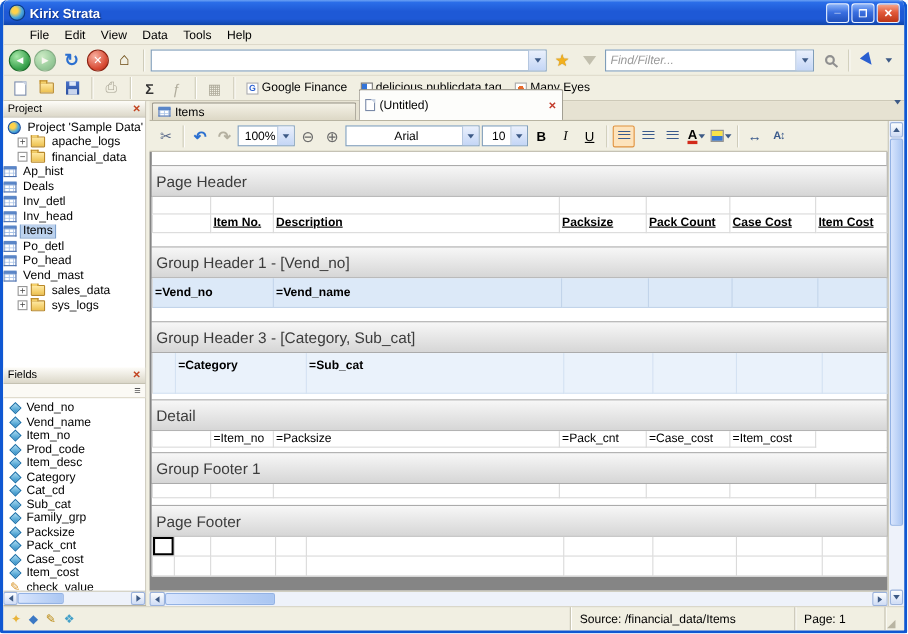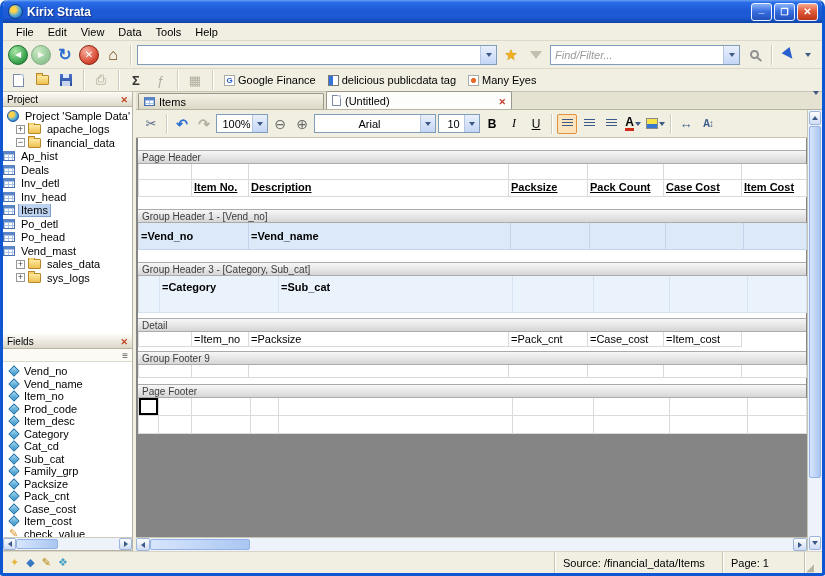--- a/index.html
+++ b/index.html
@@ -22,21 +22,21 @@
   .tb-btn { width:21px; height:18px; margin-left:2px; flex:none; border:1px solid #eaf2ff;
     border-radius:3px; color:#fff; font-size:10px; font-weight:bold;
     display:flex; align-items:center; justify-content:center; }
   .tb-min,.tb-max { background:linear-gradient(180deg,#8ab2f8,#3a6fe0 45%,#2050bc); }
   .tb-close { background:linear-gradient(180deg,#f6a88e,#e25a3a 45%,#bc3617); }
   .tb-min::before { content:"_"; position:relative; top:-3px; }
   .tb-max::before { content:"❐"; font-size:9px; }
   .tb-close::before { content:"✕"; }
 
   
-  .menubar { height:18px; flex:none; display:flex; align-items:center; padding-left:6px;
+  .menubar { height:18px; flex:none; display:flex; align-items:center; padding-left:17px;
     background:#f1efe2; border-bottom:1px solid #ddd9ca; }
   .menu-item { padding:2px 7px; }
 
   
   .toolbar1 { height:28px; flex:none; display:flex; align-items:center; gap:3px;
     padding:0 5px; background:#f1efe2; border-bottom:1px solid #ddd9ca; }
   .nav-circle { width:20px; height:20px; flex:none; border-radius:50%; color:#fff; font-size:8px;
     display:flex; align-items:center; justify-content:center; border:1px solid #1d6e2b; }
   .c-green { background:radial-gradient(circle at 35% 30%, #a8e8a8, #3aa34e 65%, #1f7a30); }
   .c-green.disabled { opacity:.5; }
@@ -145,21 +145,21 @@
   .tri-right { width:0; height:0; border-top:3px solid transparent; border-bottom:3px solid transparent; border-left:4px solid #3d5a86; }
   .sb-thumb { background:linear-gradient(90deg,#d8e5fd,#aac6f2); border:1px solid #93b2e4; border-radius:2px; }
 
   
   .right { flex:1; display:flex; flex-direction:column; min-width:0; background:#f1efe2; }
   .tabbar { height:18px; flex:none; display:flex; align-items:flex-end; padding-left:2px;
     background:#e6e2d2; border-bottom:1px solid #b8b4a2; }
   .tab { width:186px; height:16px; display:flex; align-items:center; gap:4px; padding:0 5px;
     border:1px solid #9a968a; border-bottom:none; border-radius:2px 2px 0 0; margin-right:2px;
     background:linear-gradient(#f4f1e6,#ddd8c6); font-size:11px; flex:none; }
-  .tab.active { background:#fdfdfb; height:18px; }
+  .tab.active { background:#fdfdfb; height:28px; }
   .tab .tgrow { flex:1; }
   .ic-tab-close::before { content:"✕"; color:#c23a2a; font-weight:bold; font-size:9px; }
   .tab-mini-table { width:11px; height:9px; flex:none; border:1px solid #4a6fae; border-top:3px solid #5a86c8;
     background-color:#fff; background-image:linear-gradient(#aac4e8 1px, transparent 1px),
     linear-gradient(90deg,#aac4e8 1px, transparent 1px); background-size:4px 3px; }
   .tab .icon-page { width:9px; height:11px; }
   .tablist-btn { margin-left:auto; margin-right:3px; align-self:center; }
 
   .body-row { flex:1; display:flex; min-height:0; }
   .center-col { flex:1; display:flex; flex-direction:column; min-width:0; }
@@ -189,21 +189,21 @@
   .color-btn { display:flex; align-items:center; gap:1px; }
   .glyph-a { font-weight:bold; font-size:12px; border-bottom:3px solid #d22a1a; line-height:11px; }
   .fill-swatch { width:12px; height:11px; border:1px solid #8a8a8a;
     background:linear-gradient(180deg,#f8e24a 0 55%, #3a78d0 55%); }
   .ic-hresize::before { content:"↔"; font-size:13px; color:#3a5a8c; font-weight:bold; }
   .ic-sort::before { content:"A↕"; font-size:10px; color:#3a5a8c; font-weight:bold; letter-spacing:-1px; }
 
   
   .canvas { flex:1; min-height:0; background:#858585; overflow:hidden; padding-left:2px; }
   .page { width:668px; background:#fff; padding-top:12px; }
-  .band-bar { height:14px; display:flex; align-items:center; padding-left:4px; font-size:10px; color:#3c3c3c;
+  .band-bar { height:29px; display:flex; align-items:center; padding-left:4px; font-size:14px; color:#3c3c3c;
     background:linear-gradient(180deg,#f7f7f7,#d6d6d6); border-top:1px solid #ababab; border-bottom:1px solid #ababab; }
   .rgrid { display:grid; border-left:1px solid #dadada; background:#fff; }
   .rgrid .cell { border-right:1px solid #dadada; border-bottom:1px solid #dadada;
     padding:1px 2px; overflow:hidden; white-space:nowrap; font-size:11px; }
   .cols-a  { grid-template-columns:53px 57px 260px 79px 76px 78px 65px; }
   .cols-g1 { grid-template-columns:110px 262px 79px 76px 78px 63px; }
   .cols-g3 { grid-template-columns:21px 119px 234px 81px 76px 78px 59px; }
   .cols-pf { grid-template-columns:20px 33px 59px 28px 234px 81px 76px 78px 59px; }
   .r16 .cell { height:16px; } .r17 .cell { height:17px; } .r15 .cell { height:15px; }
   .r13 .cell { height:13px; } .r18 .cell { height:18px; }
@@ -230,21 +230,21 @@
     border-top:1px solid #d8d4c8; }
   .sb-icons { width:130px; flex:none; display:flex; align-items:center; gap:7px; padding-left:7px; }
   .sico { font-size:11px; }
   .ic-new::before { content:"✦"; color:#e8b33a; }
   .ic-bm::before { content:"◆"; color:#3b78c4; }
   .ic-edit::before { content:"✎"; color:#b8860b; }
   .ic-rel::before { content:"❖"; color:#44a0c8; }
   .sb-spacer { flex:1; }
   .sb-pane { display:flex; align-items:center; padding:0 8px; border-left:1px solid #c6c2b2;
     box-shadow:inset 1px 0 0 #fff; white-space:nowrap; overflow:hidden; }
-  .sb-source { width:168px; } .sb-page { width:82px; } .sb-count { width:136px; }
+  .sb-source { width:204px; } .sb-page { width:82px; } .sb-count { width:136px; }
   .sb-end { width:18px; flex:none; display:flex; align-items:flex-end; justify-content:flex-end; }
   .grip::before { content:"◢"; color:#b8b4a2; font-size:10px; }
 </style>
 </head>
 <body>
 
 <div class="window">
 
   <div class="titlebar">
     <div class="app-icon"></div>
@@ -638,21 +638,21 @@
                 <div class="cell"></div>
                 <div class="cell">=Item_no</div>
                 <div class="cell">=Packsize</div>
                 <div class="cell">=Pack_cnt</div>
                 <div class="cell">=Case_cost</div>
                 <div class="cell">=Item_cost</div>
               </div>
               <div class="gap g4"></div>
 
               <div class="band-bar">
-                <span>Group Footer 9</span>
+                <span>Group Footer 1</span>
               </div>
               <div class="rgrid cols-a r13">
                 <div class="cell"></div>
                 <div class="cell"></div>
                 <div class="cell"></div>
                 <div class="cell"></div>
                 <div class="cell"></div>
                 <div class="cell"></div>
                 <div class="cell"></div>
               </div>

